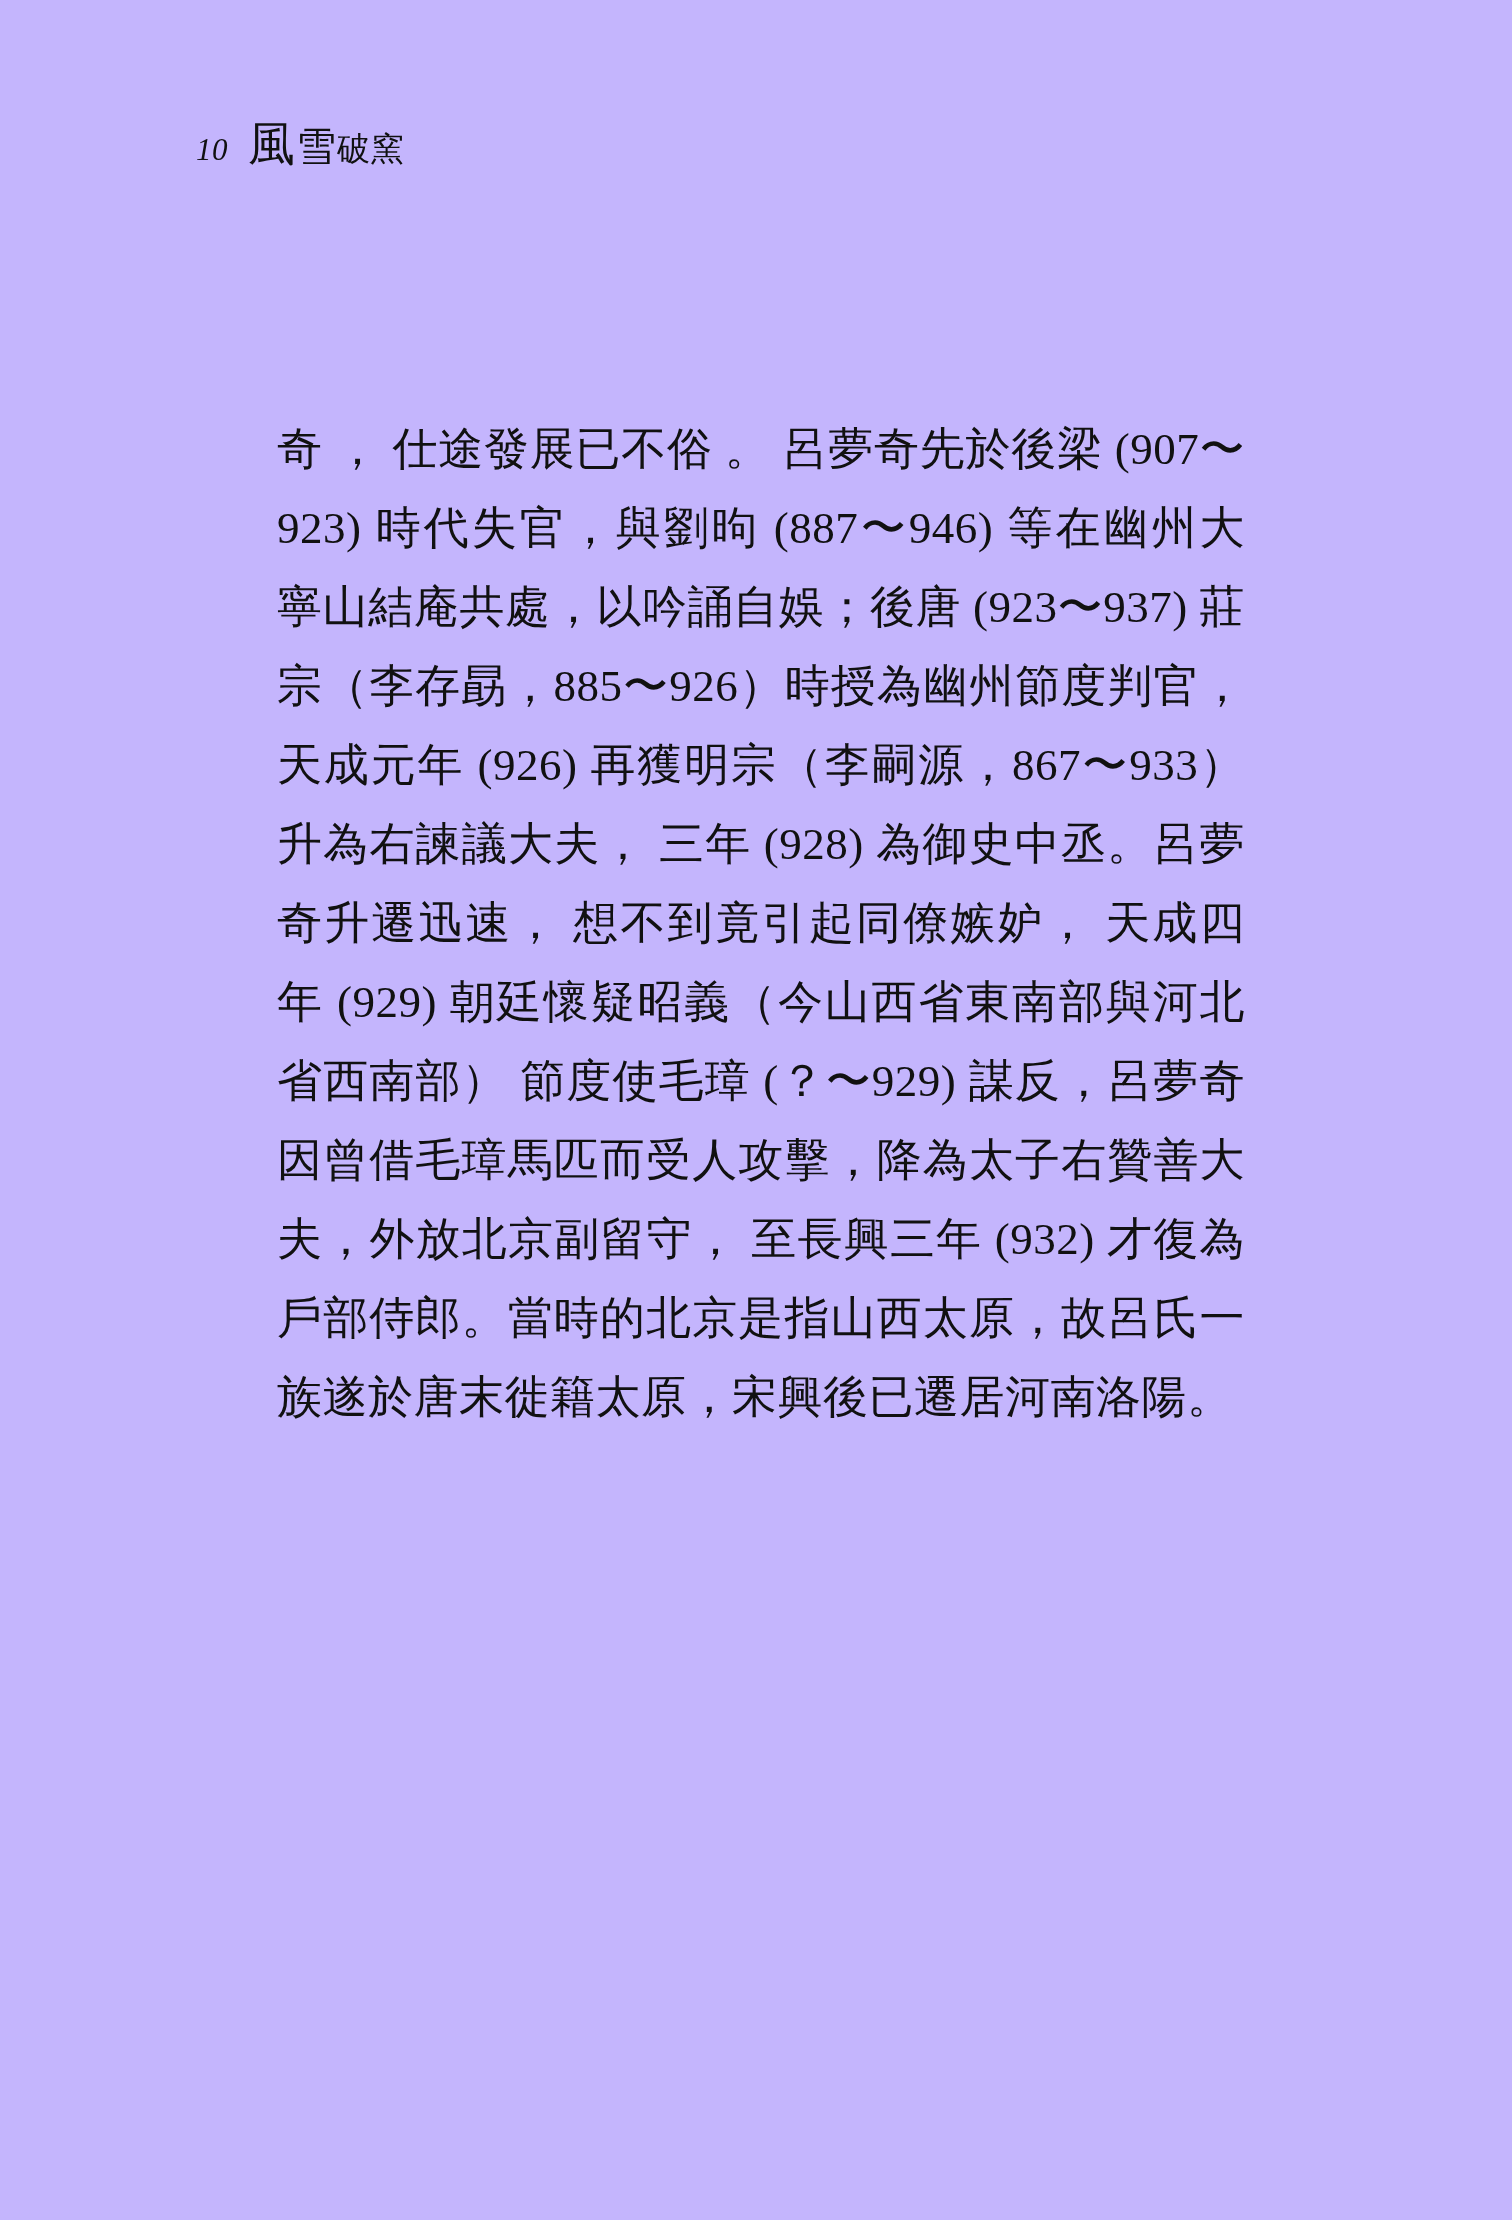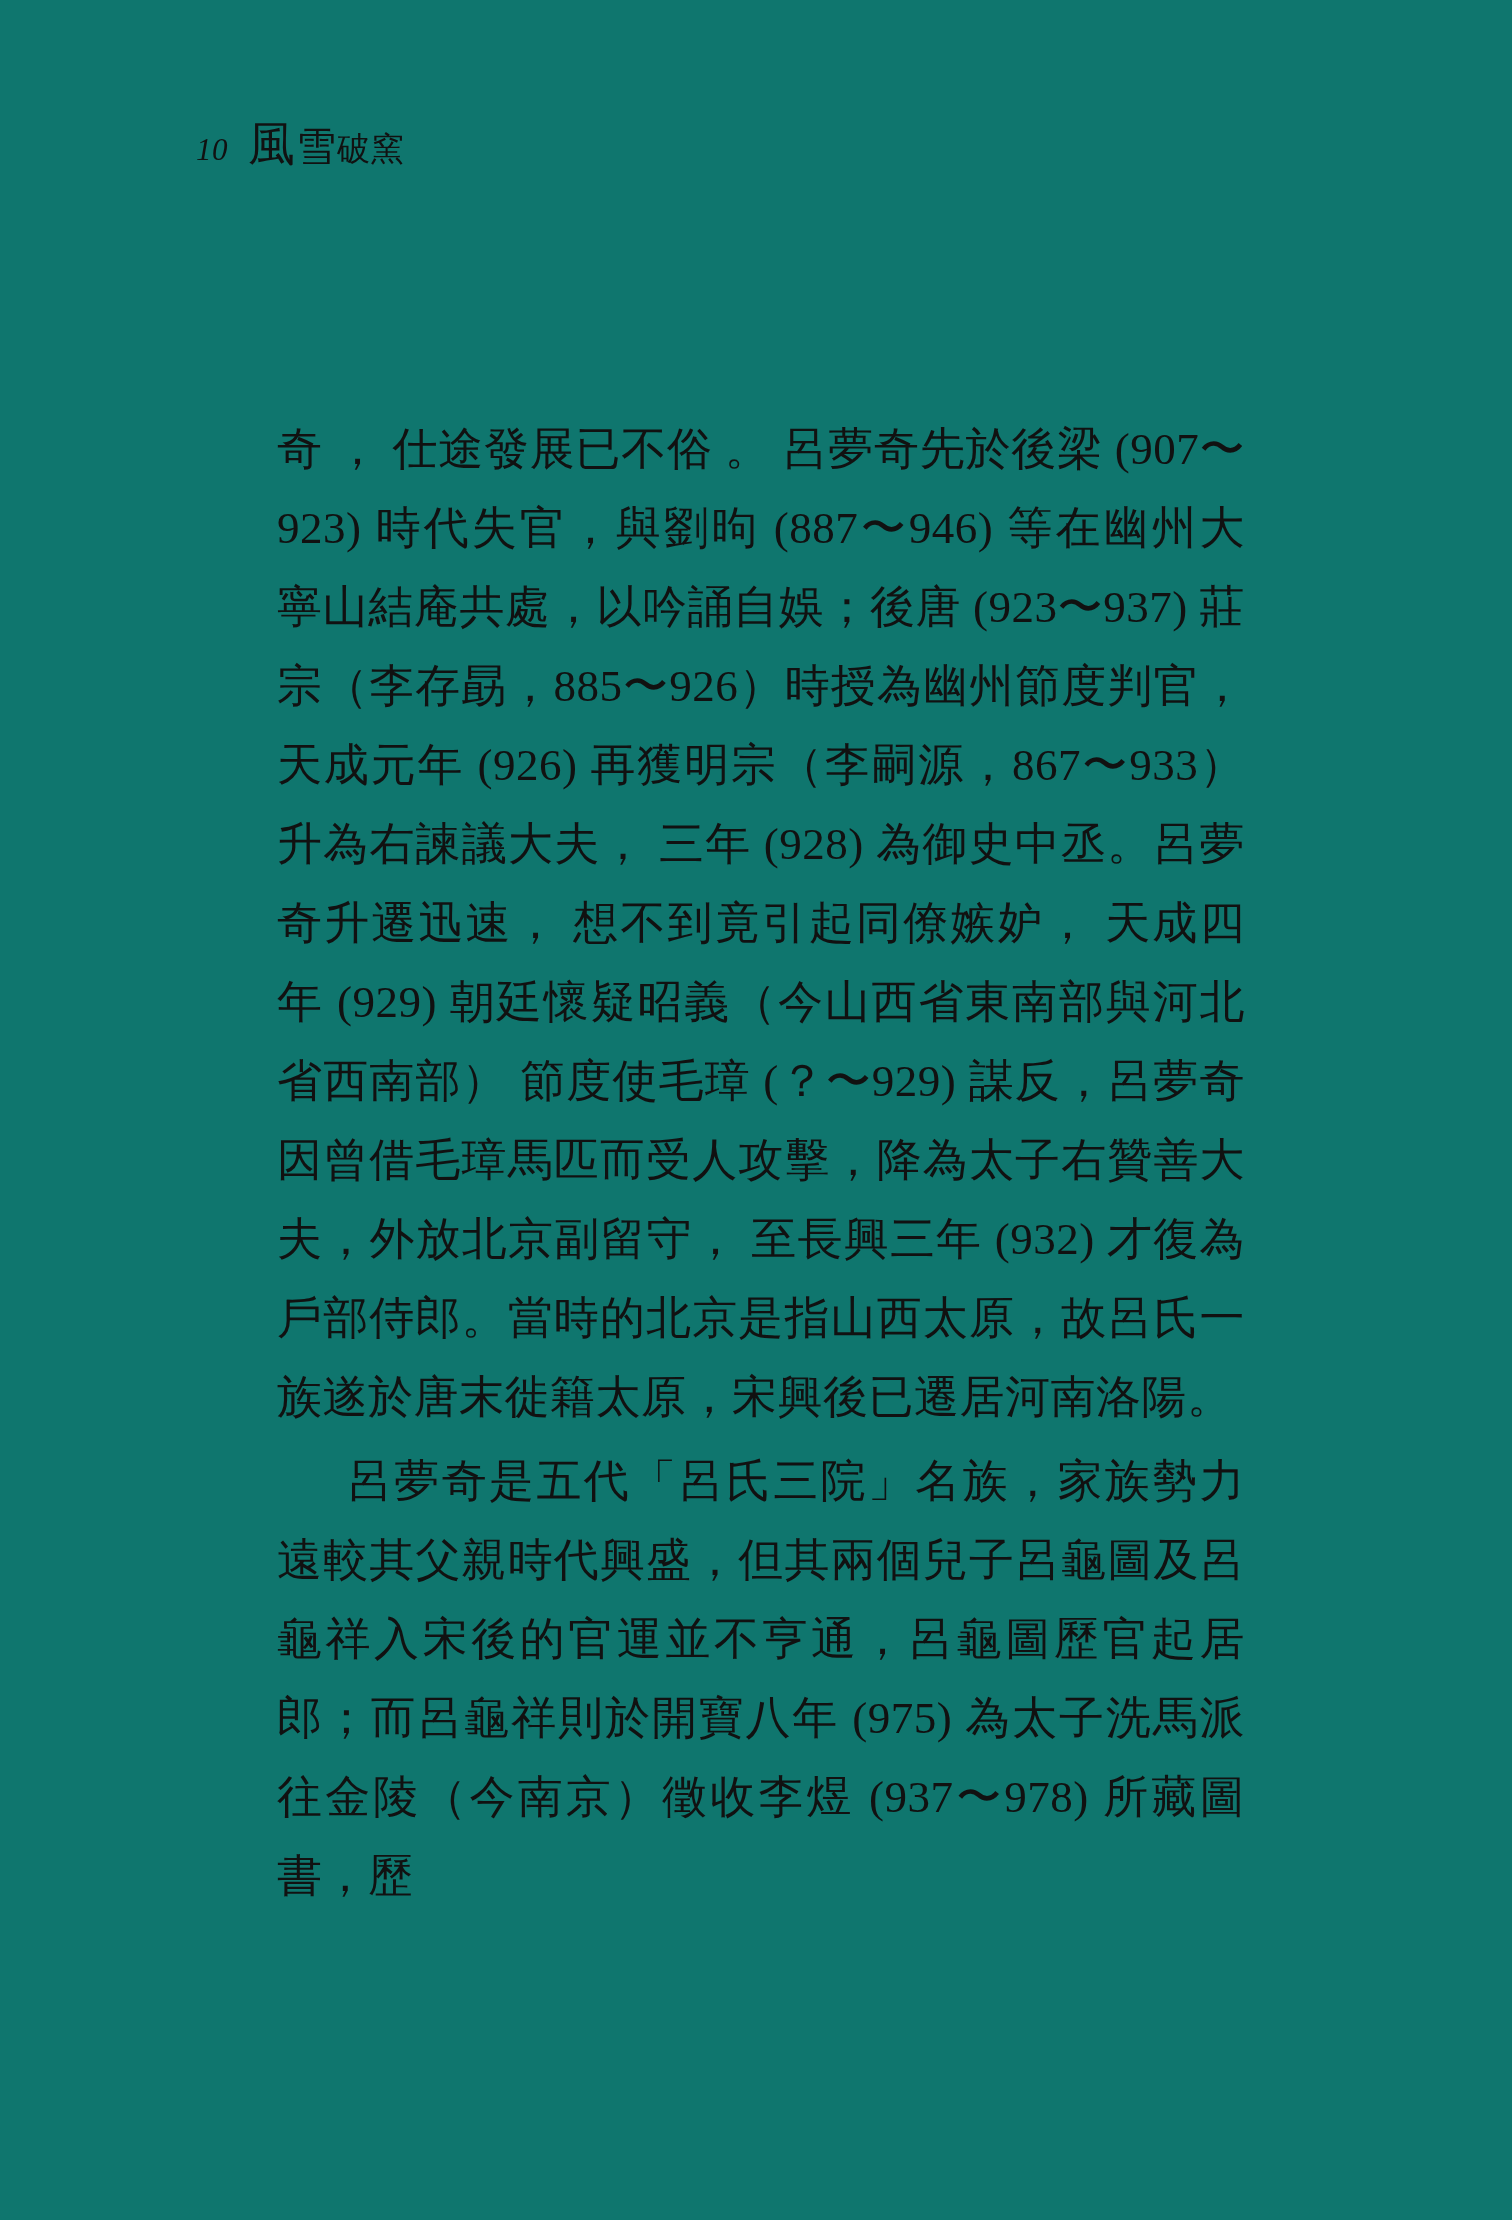--- a/index.html
+++ b/index.html
@@ -4,21 +4,21 @@
 <style>
   html, body {
     margin: 0;
     padding: 0;
     background: #ffffff;
   }
   .page {
     position: relative;
     width: 1512px;
     height: 2220px;
-    background: #0f766e;
+    background: #c4b5fd;
     overflow: hidden;
     font-family: "Liberation Serif", "DejaVu Serif", serif;
     color: #1a1a1a;
   }
 
   
   .runhead {
     position: absolute;
     left: 196px;
     top: 118px;
@@ -87,16 +87,15 @@
     <span class="folio">10</span>
     <span class="title">
       <span class="t-big">風</span>
       <span class="t-mid">雪</span>
       <span class="t-small">破窯</span>
     </span>
   </div>
 
   <div class="body">
     <p class="para">奇 ， 仕途發展已不俗 。 呂夢奇先於後梁 (907〜923) 時代失官，與劉昫 (887〜946) 等在幽州大寧山結庵共處，以吟誦自娛；後唐 (923〜937) 莊宗（李存勗，885〜926）時授為幽州節度判官，天成元年 (926) 再獲明宗（李嗣源，867〜933）升為右諫議大夫， 三年 (928) 為御史中丞。呂夢奇升遷迅速， 想不到竟引起同僚嫉妒， 天成四年 (929) 朝廷懷疑昭義（今山西省東南部與河北省西南部） 節度使毛璋 (？〜929) 謀反，呂夢奇因曾借毛璋馬匹而受人攻擊，降為太子右贊善大夫，外放北京副留守， 至長興三年 (932) 才復為戶部侍郎。當時的北京是指山西太原，故呂氏一族遂於唐末徙籍太原，宋興後已遷居河南洛陽。</p>
-    <p class="para indent">呂夢奇是五代「呂氏三院」名族，家族勢力遠較其父親時代興盛，但其兩個兒子呂龜圖及呂龜祥入宋後的官運並不亨通，呂龜圖歷官起居郎；而呂龜祥則於開寶八年 (975) 為太子洗馬派往金陵（今南京）徵收李煜 (937〜978) 所藏圖書，歷</p>
   </div>
 
 </div>
 
 </body></html>

